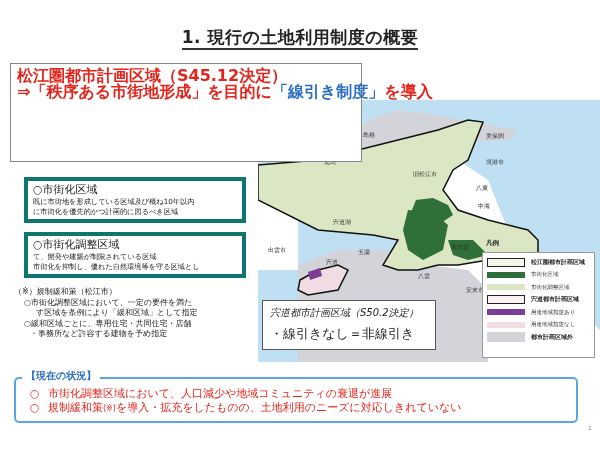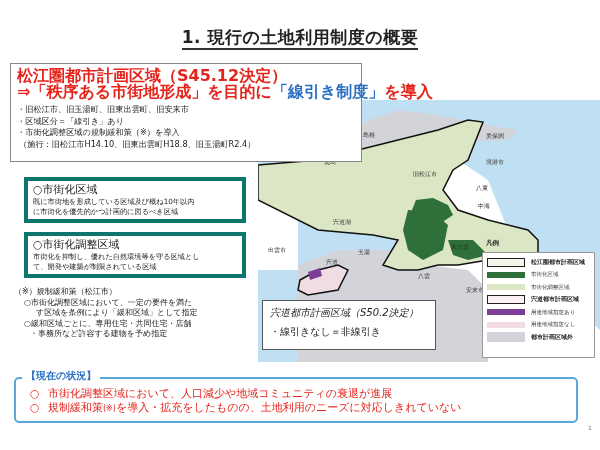--- a/index.html
+++ b/index.html
@@ -49,21 +49,21 @@
     .note { position: absolute; left: 14px; top: 287px; width: 240px; font-size: 8px; line-height: 10.5px; color: #222; }
     .note .ind { padding-left: 10px; }
     .note .ind2 { padding-left: 22px; }
     .note .ind3 { padding-left: 16px; }
 
     .shinji-box {
       position: absolute; left: 262px; top: 300px; width: 174px; height: 50px;
       background: #fff; border: 1px solid #555; padding: 5px 7px;
     }
     .shinji-title { font-size: 10px; color: #222; line-height: 14px; font-style: italic; }
-    .shinji-sub { font-size: 10px; color: #222; margin-top: 5px; }
+    .shinji-sub { font-size: 13px; color: #222; margin-top: 5px; }
 
     
     .status {
       position: absolute; left: 14px; top: 377px; width: 564px; height: 46px;
       border: 2px solid #58a8dc; border-radius: 5px;
     }
     .status-label {
       position: absolute; left: 22px; top: 369px; background: #fff; padding: 0 4px;
       font-size: 10px; font-weight: bold; color: #2a6fc2; text-align: right;
     }
@@ -145,37 +145,31 @@
   </div>
   <div class="lg-row">
     <span class="lg-sw" style="background:#d3d4da;height:10px"></span>
     <span class="lg-txt bold">都市計画区域外</span>
   </div>
 </div>
 
 <div class="info-box">
   <div class="info-red">松江圏都市計画区域（S45.12決定）</div>
   <div class="info-red"><span>⇒「秩序ある市街地形成」を目的に</span><span class="blue">「線引き制度」</span><span>を導入</span></div>
-  <div class="info-list">
-    <div>・旧松江市、旧玉湯町、旧東出雲町、旧安来市</div>
-    <div>・区域区分＝「線引き」あり</div>
-    <div>・市街化調整区域の規制緩和策（※）を導入</div>
-    <div style="padding-left:2px">（施行：旧松江市H14.10、旧東出雲町H18.8、旧玉湯町R2.4）</div>
-  </div>
 </div>
 
 <div class="def-box" style="top:177px">
   <div class="def-title">○市街化区域</div>
   <div class="def-desc">既に市街地を形成している区域及び概ね10年以内</div>
   <div class="def-desc">に市街化を優先的かつ計画的に図るべき区域</div>
 </div>
 <div class="def-box" style="top:232px">
   <div class="def-title">○市街化調整区域</div>
+  <div class="def-desc">て、開発や建築が制限されている区域</div>
   <div class="def-desc">市街化を抑制し、優れた自然環境等を守る区域とし</div>
-  <div class="def-desc">て、開発や建築が制限されている区域</div>
 </div>
 
 <div class="note">
   <div>（※）規制緩和策（松江市）</div>
   <div class="ind">○市街化調整区域において、一定の要件を満た</div>
   <div class="ind2">す区域を条例により「緩和区域」として指定</div>
   <div class="ind">○緩和区域ごとに、専用住宅・共同住宅・店舗</div>
   <div class="ind3">・事務所など許容する建物を予め指定</div>
 </div>
 

